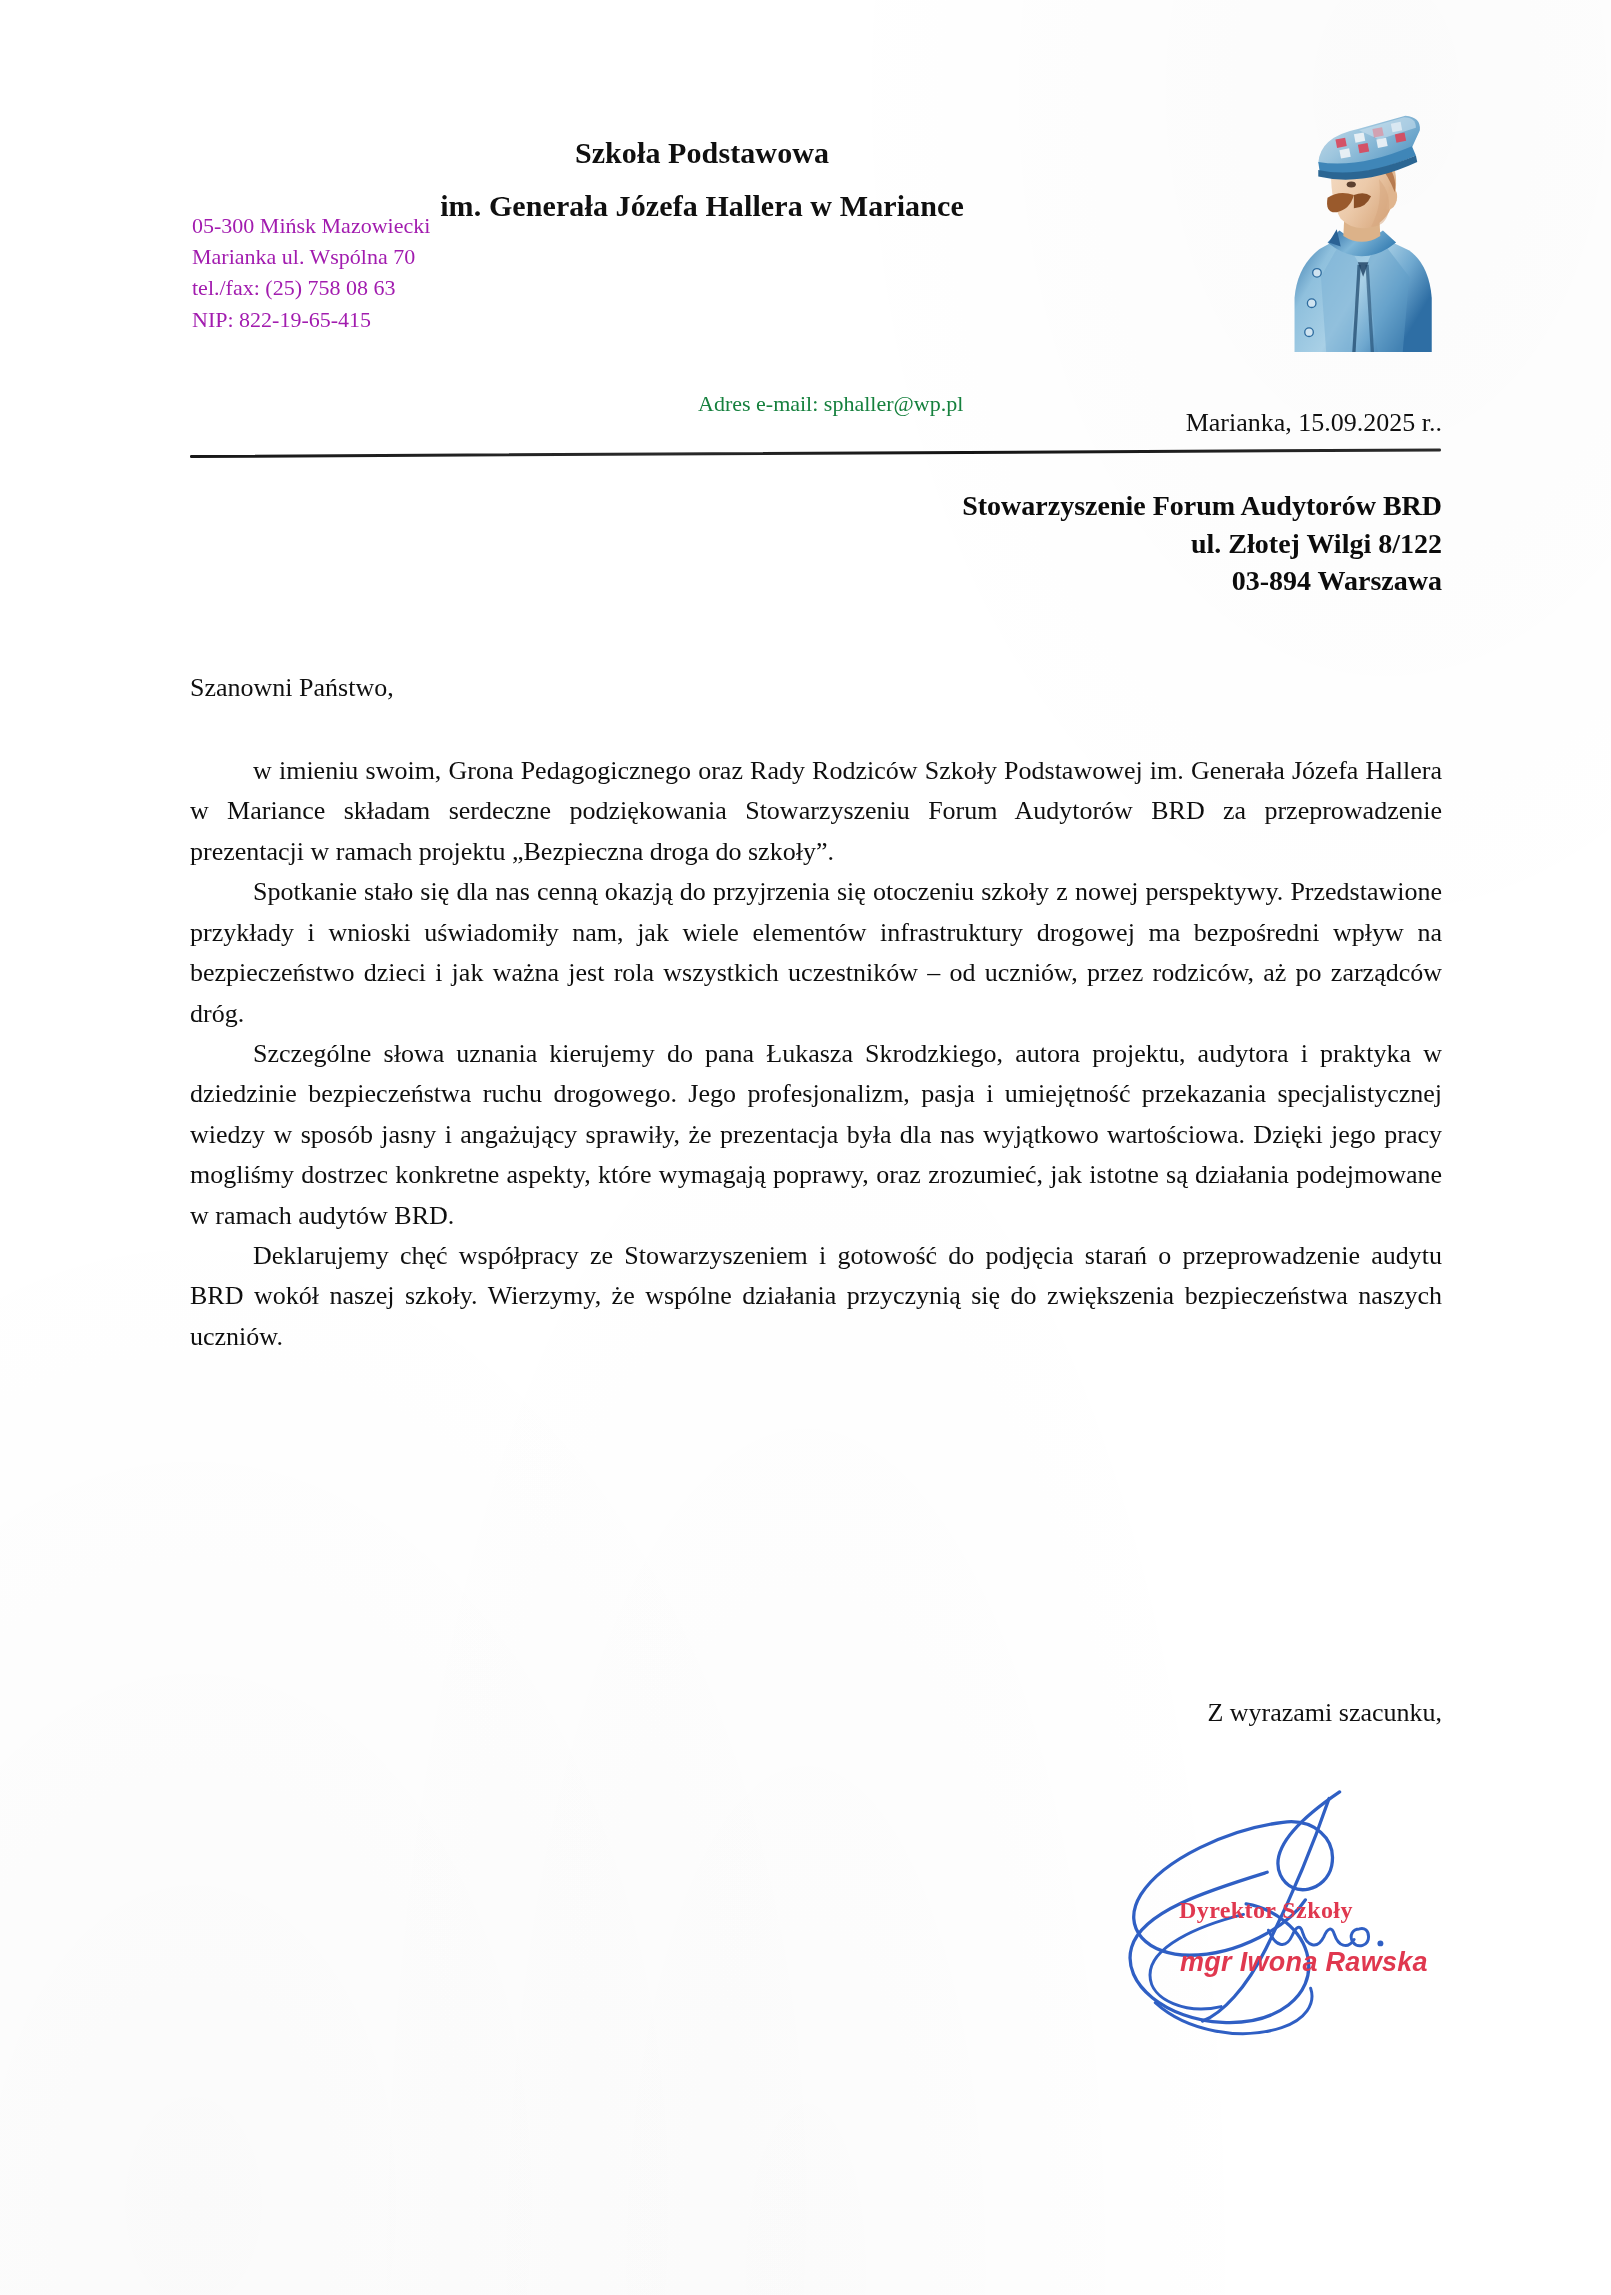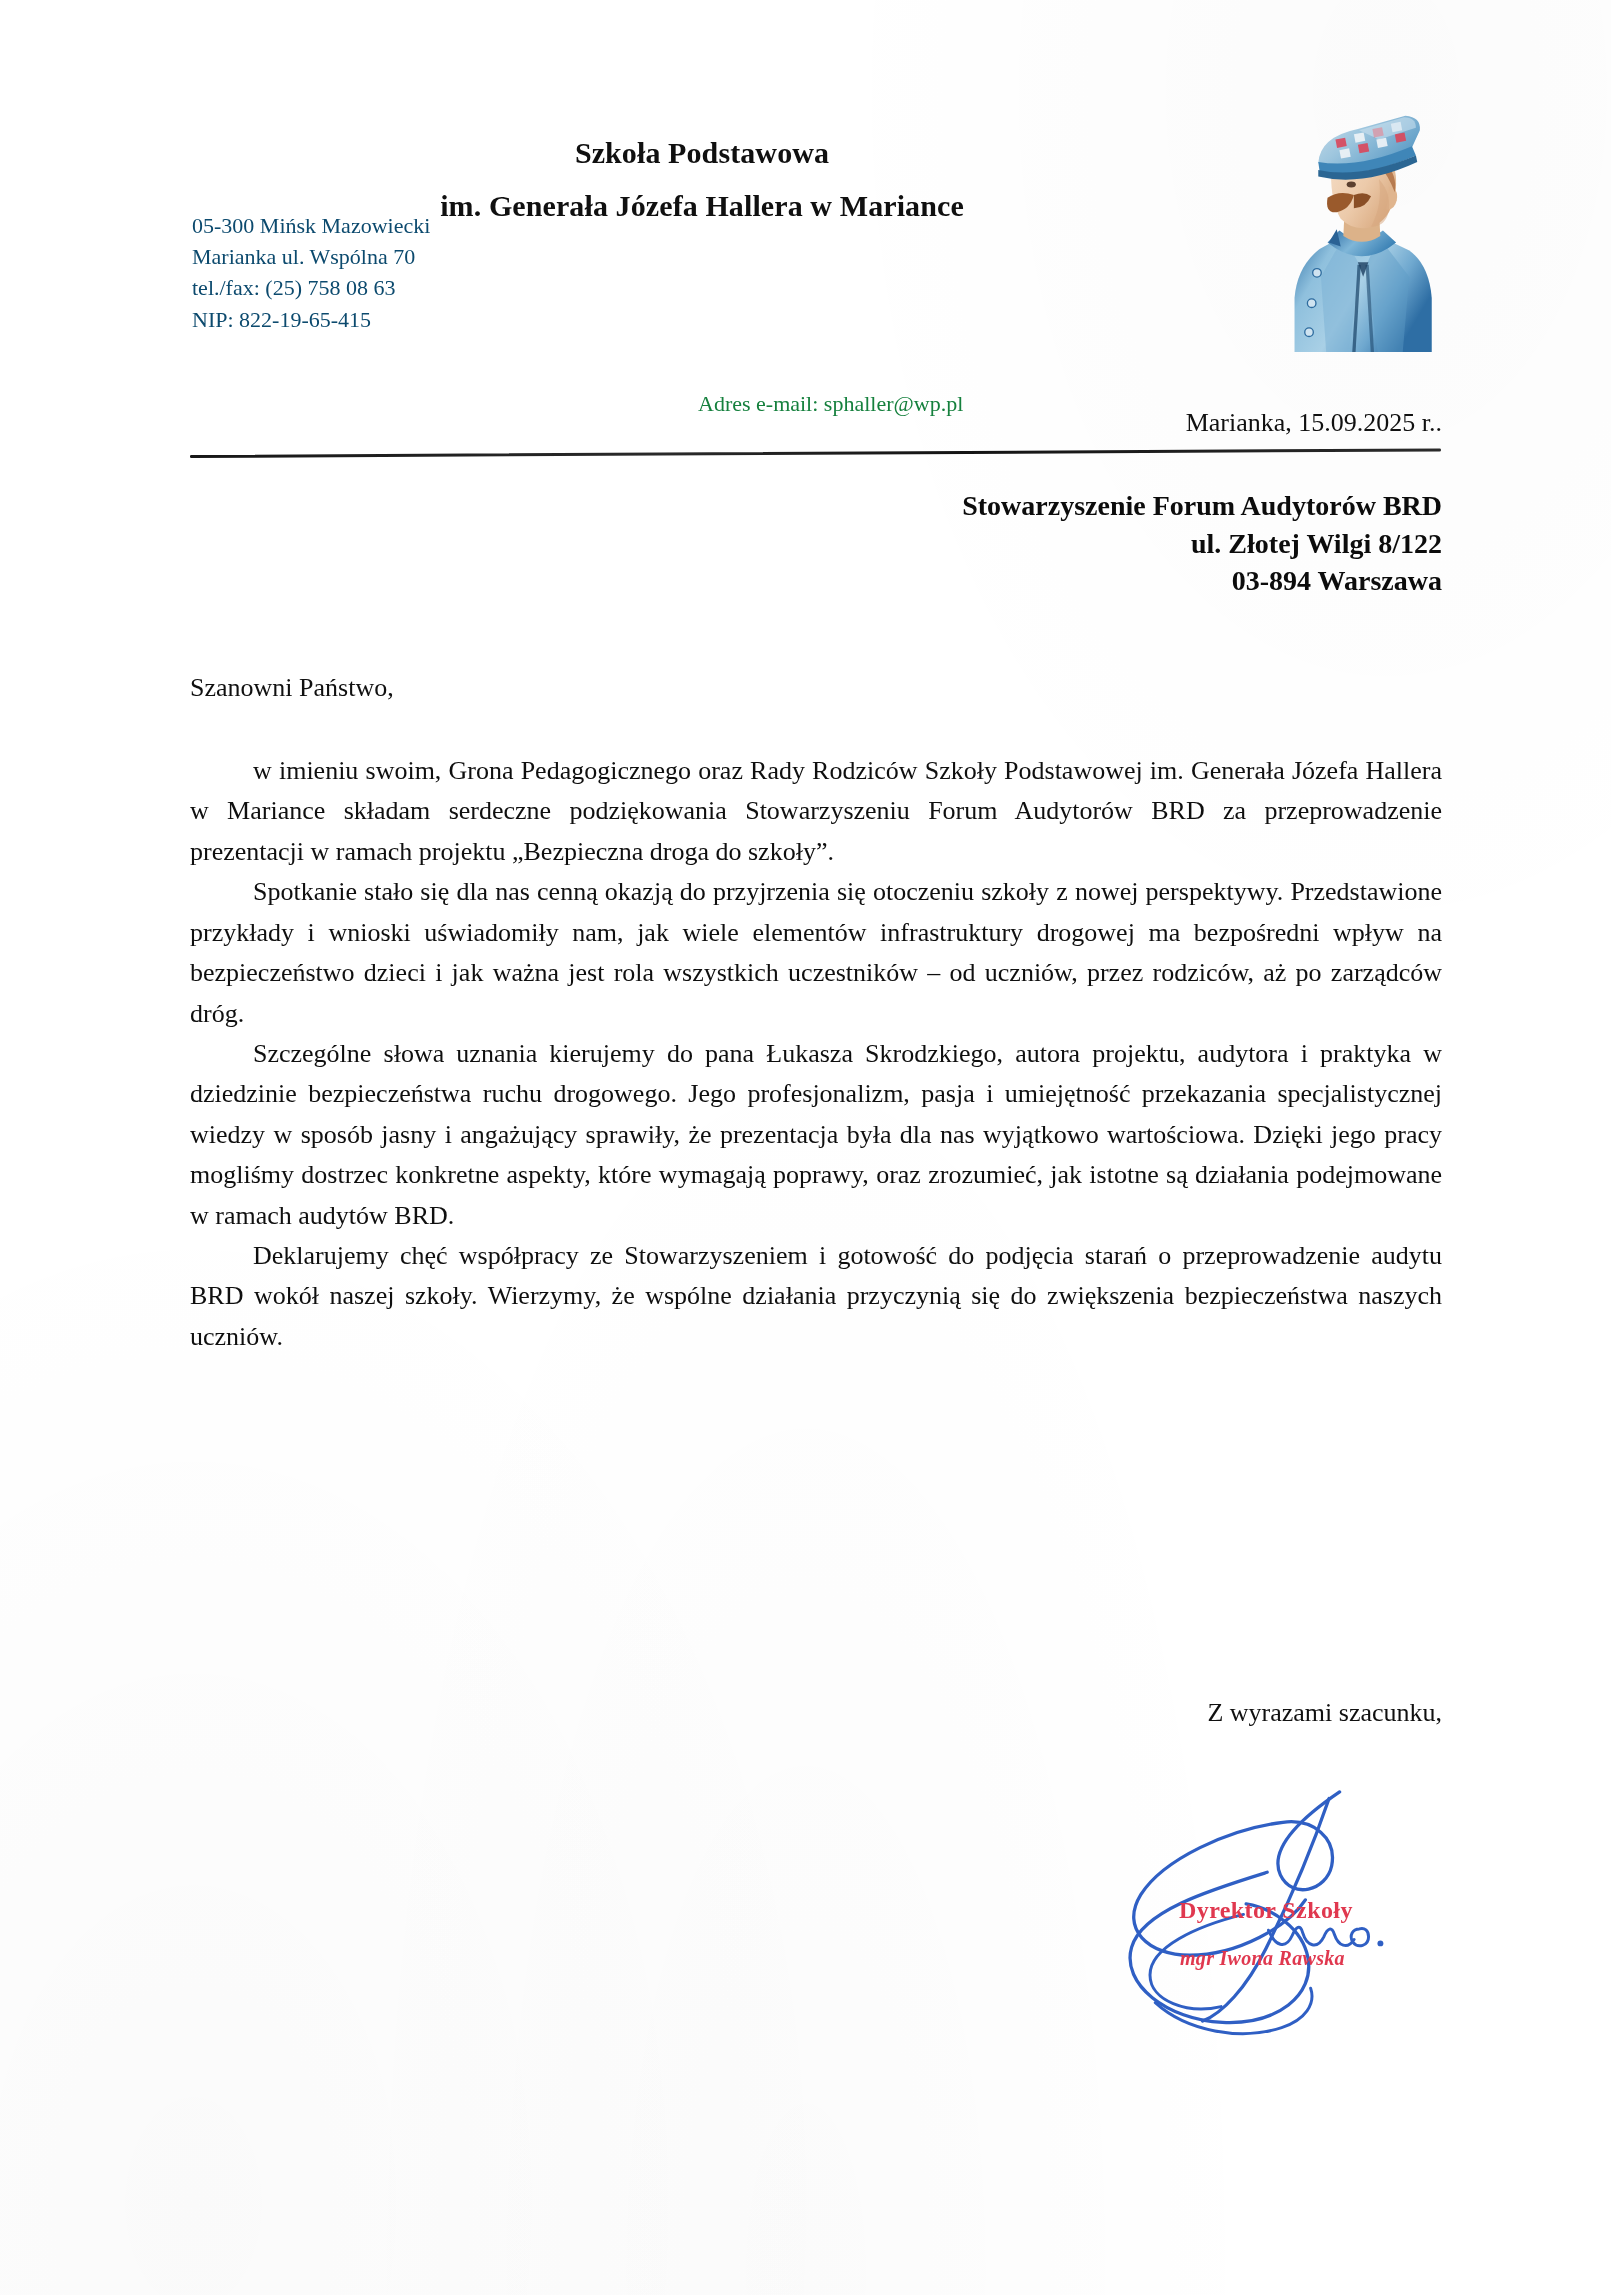--- a/index.html
+++ b/index.html
@@ -58,21 +58,21 @@
     display: block;
     margin-top: 14px;
   }
 
   .contact-block {
     position: absolute;
     left: 192px;
     top: 111px;
     font-size: 22px;
     line-height: 1.42;
-    color: #0c4a6e;
+    color: #a21caf;
     white-space: nowrap;
   }
   .contact-block div { margin: 0; }
 
   .email-line {
     position: absolute;
     left: 698px;
     top: 292px;
     font-size: 22px;
     color: #15803d;
@@ -185,24 +185,24 @@
     left: 108px;
     top: 159px;
     font-family: "Liberation Serif", "DejaVu Serif", serif;
     font-weight: 700;
     font-size: 24px;
     letter-spacing: 0.4px;
   }
   .stamp-name {
     left: 109px;
     top: 209px;
-    font-family: Liberation Serif, serif;
+    font-family: Liberation Sans, sans-serif;
     font-style: italic;
     font-weight: 700;
-    font-size: 20px;
+    font-size: 27px;
     letter-spacing: 0.3px;
   }
 </style>
 </head>
 <body>
 
 <div class="page">
 
   <div class="scan-noise"></div>
 

